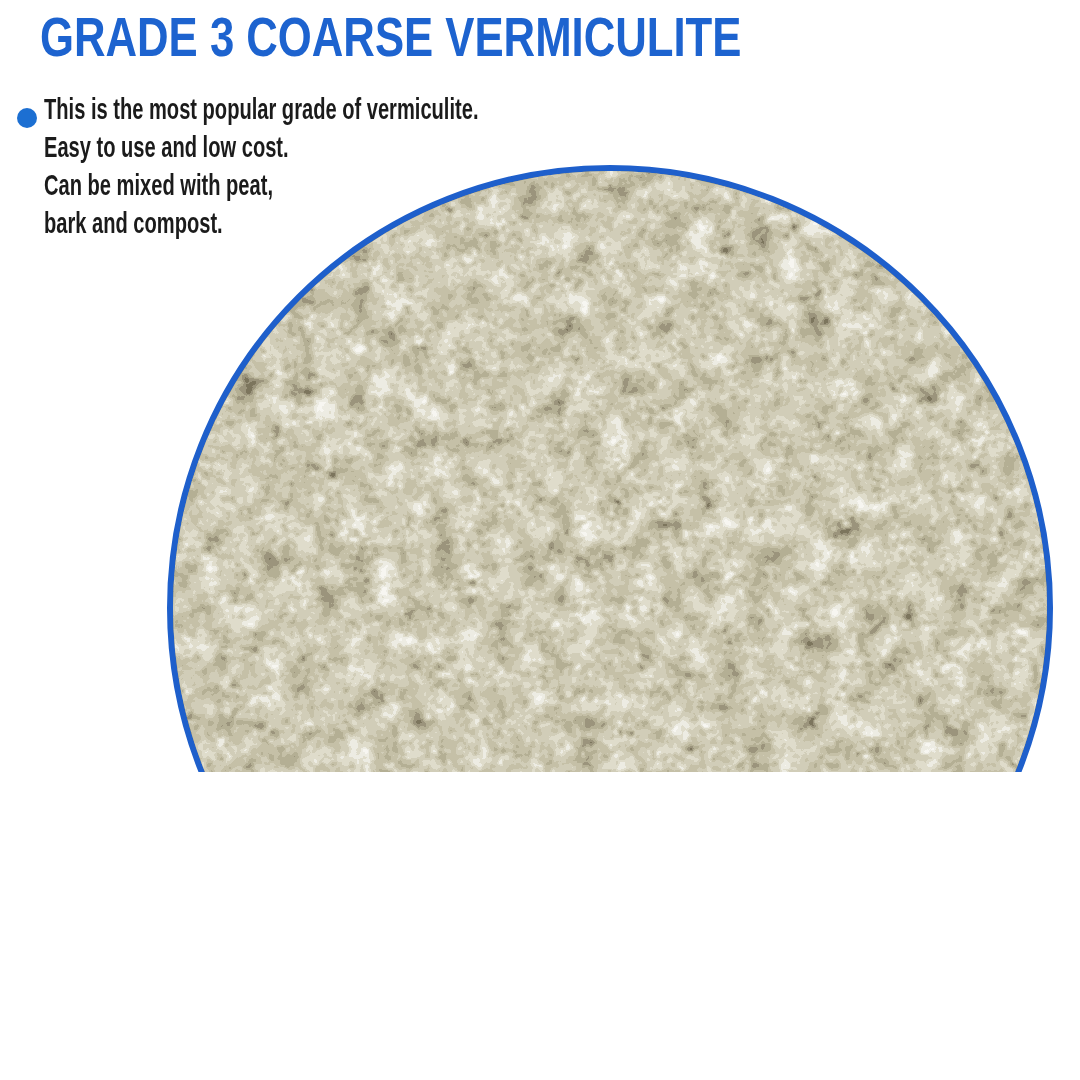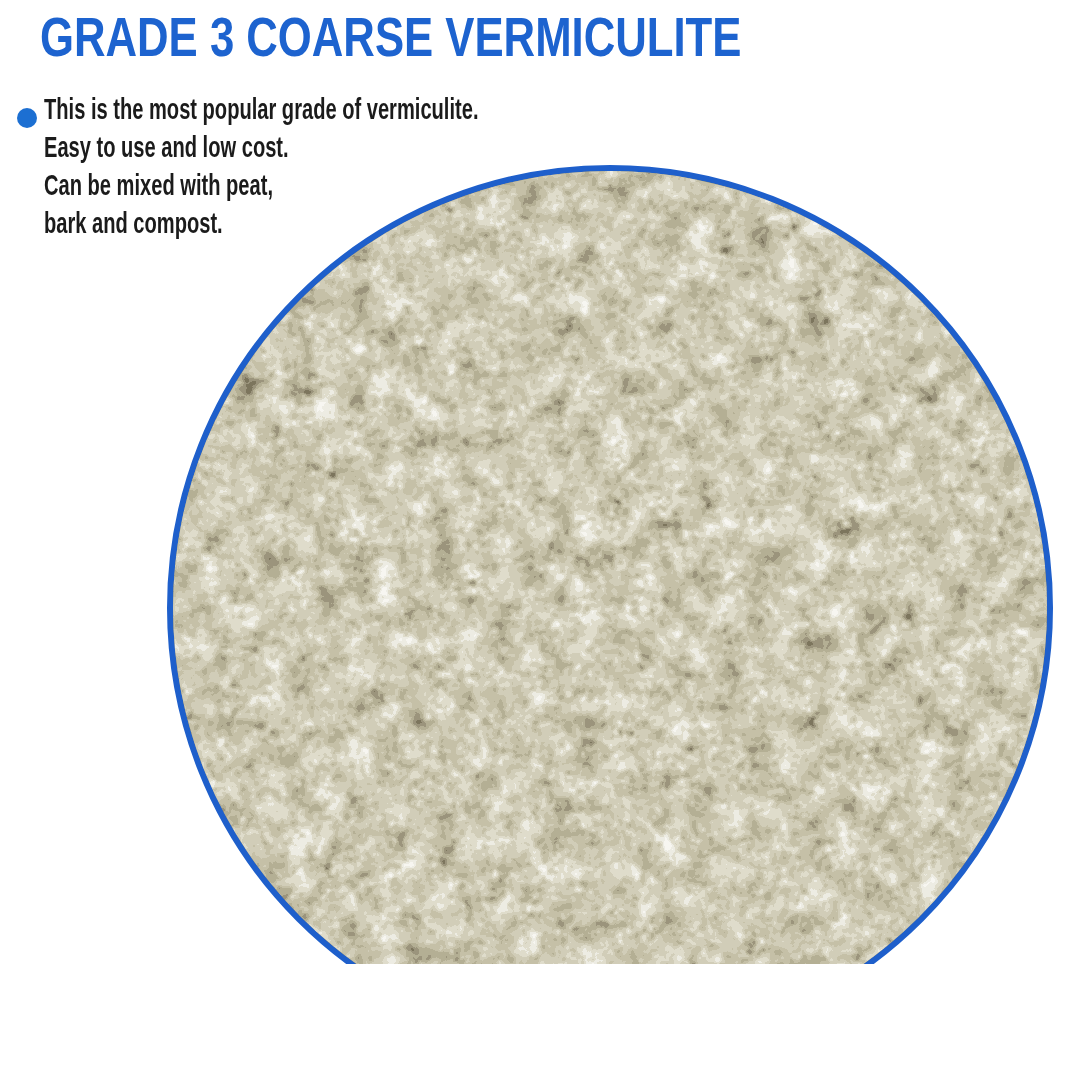--- a/index.html
+++ b/index.html
@@ -3,21 +3,21 @@
 <meta charset="utf-8">
 <style>
   html, body {
     margin: 0;
     padding: 0;
     background: #ffffff;
   }
   .page {
     position: relative;
     width: 1080px;
-    height: 964px;
+    height: 772px;
     background: var(--background, #ffffff);
     overflow: hidden;
     font-family: "Liberation Sans", sans-serif;
   }
   .title {
     position: absolute;
     left: 40px;
     top: 5px;
     margin: 0;
     font-size: 56px;

